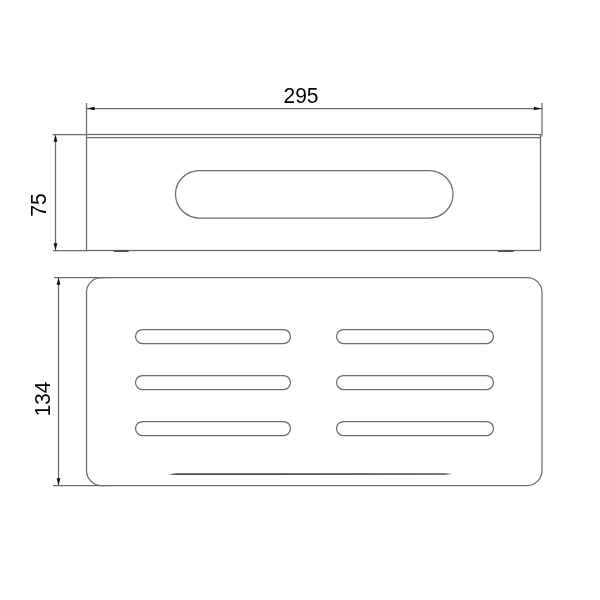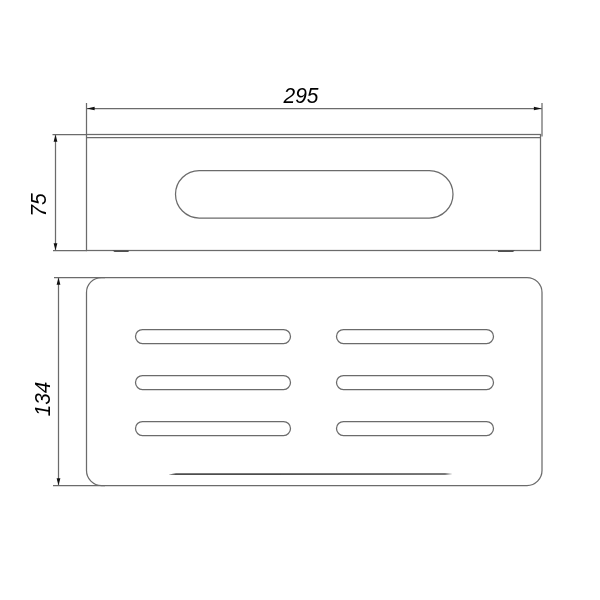--- a/index.html
+++ b/index.html
@@ -1,16 +1,16 @@
 <!DOCTYPE html>
 <html><head>
 <meta charset="utf-8">
 <style>
   html,body{margin:0;padding:0;background:#ffffff;}
-  .page{width:600px;height:600px;position:relative;background:#ffffff;font-style:italic;}
+  .page{width:600px;height:600px;position:relative;background:#ffffff;}
   text{font-family:"Liberation Sans",sans-serif;fill:#000000;}
 </style>
 </head>
 <body>
 <div class="page">
 <svg width="600" height="600" viewBox="0 0 600 600">
 
   <rect x="0" y="0" width="600" height="600" fill="#ffffff"></rect>
 
   <rect x="86.5" y="134.5" width="454" height="116" fill="none" stroke="#6b6b6b" stroke-width="1.25"></rect>

